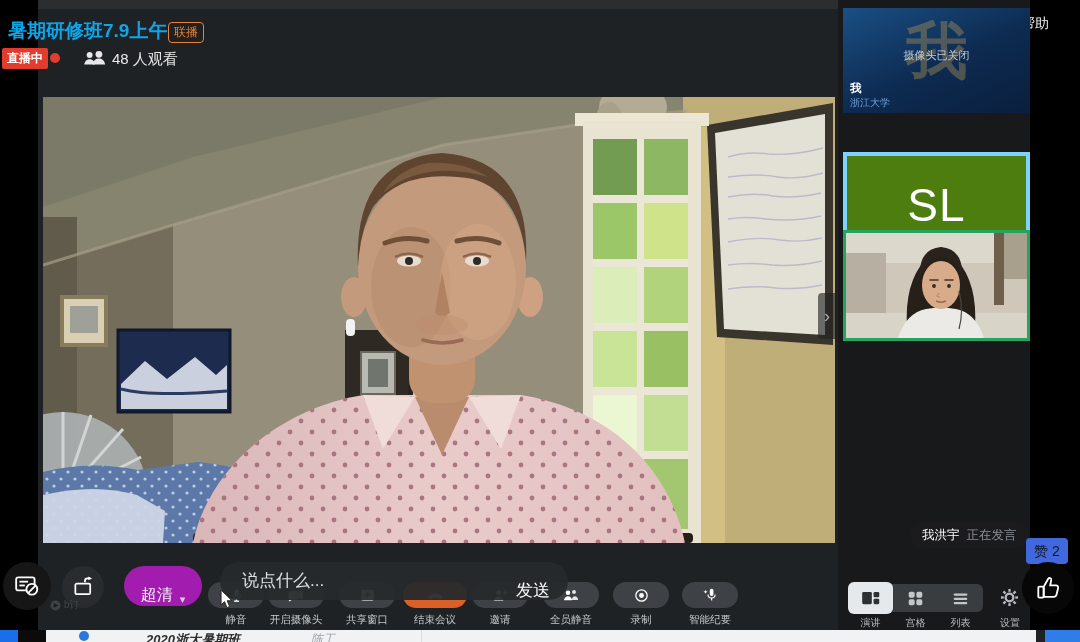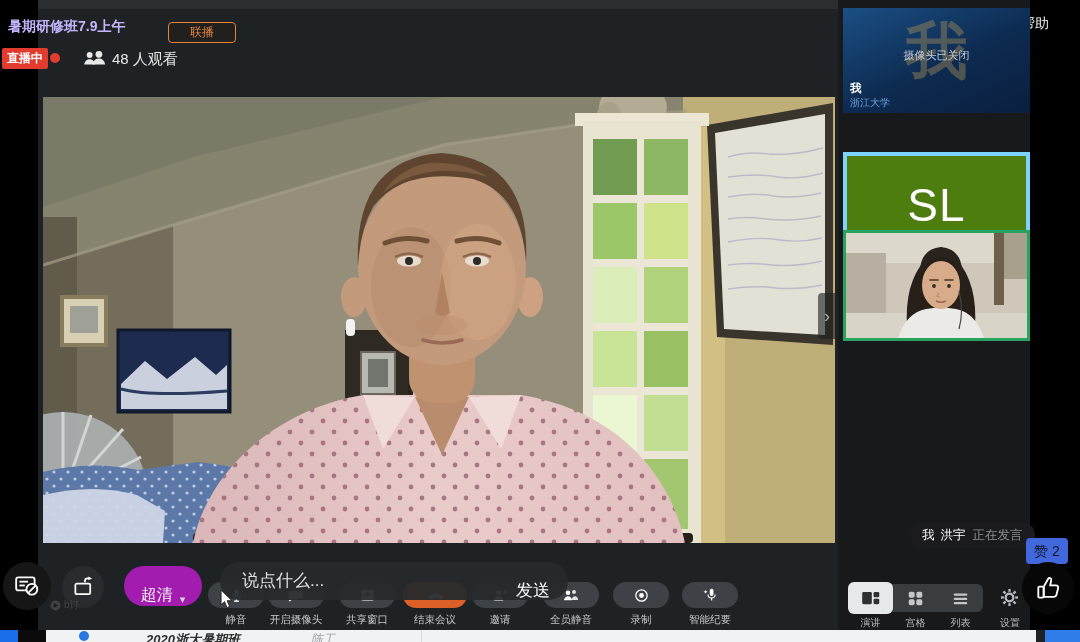--- a/index.html
+++ b/index.html
@@ -1,40 +1,40 @@
 <!DOCTYPE html>
 <html><head>
 <meta charset="utf-8">
 <style>
   html,body{margin:0;padding:0;background:#000;}
   *{box-sizing:border-box;font-family:"Liberation Sans","DejaVu Sans",sans-serif;}
   #app{position:relative;width:1080px;height:642px;background:#1f2224;overflow:hidden;}
   .abs{position:absolute;}
   
-  .title{color:#c4b5fd;font-size:14px;font-weight:bold;white-space:nowrap;}
-  .relay{color:#e8833a;border:1px solid #e8833a;border-radius:4px;font-size:12px;padding:1px 21px;background:rgba(40,30,20,.3);}
+  .title{color:#0ea5e9;font-size:19px;font-weight:bold;white-space:nowrap;}
+  .relay{color:#e8833a;border:1px solid #e8833a;border-radius:4px;font-size:12px;padding:1px 5px;background:rgba(40,30,20,.3);}
   .live{background:#e23c2e;color:#fff;font-size:12px;font-weight:bold;padding:2px 5px;border-radius:2px;}
   .dot{width:10px;height:10px;border-radius:50%;background:#e23c2e;}
   .viewers{color:#e8e8e8;font-size:15px;}
   .help{color:#f0f0f0;font-size:14px;}
   
   .tile{position:absolute;left:843px;width:187px;overflow:hidden;}
   .tile1{background:linear-gradient(155deg,#1a4f84 0%,#0d2a50 55%,#0a1f3e 100%);}
   .wm{position:absolute;left:0;right:0;top:12px;text-align:center;font-size:62px;font-weight:bold;color:rgba(175,145,85,.42);line-height:1;}
   .camoff{position:absolute;left:0;right:0;top:40px;text-align:center;font-size:11px;color:#c2c9d2;}
   .tname{position:absolute;left:7px;bottom:17px;font-size:11.5px;font-weight:bold;color:#fff;}
   .torg{position:absolute;left:7px;bottom:3px;font-size:10px;color:#6f9fd8;}
   .tile2{background:#4d7c0f;border:4px solid #7dd3fc;margin-top:32px;}
   .sl-big{position:absolute;left:0;right:0;top:22px;text-align:center;font-size:46px;color:#fff;letter-spacing:1px;}
   .sl-small{position:absolute;left:6px;bottom:3px;font-size:10px;color:#dce9f8;}
   .tile3{border:3px solid #27a35f;background:#cfc8ba;}
   
   .speak{background:#1b1b1d;border-radius:13px;height:26px;line-height:26px;padding:0 12px;font-size:12.5px;color:#fff;white-space:nowrap;}
   .speak .dim{color:#8a8f94;margin-left:7px;font-family:Liberation Serif, serif;}
-  .speak .nm{margin-left:6px;}
+  .speak .nm{}
   .like{background:#4168dd;color:#0f172a;font-size:14px;border-radius:4px;height:26px;line-height:26px;padding:0 8px;}
   
   .circle-btn{border-radius:50%;display:flex;align-items:center;justify-content:center;}
   .quality{background:#a21caf;border-radius:20px;height:40px;display:flex;align-items:flex-end;justify-content:center;gap:7px;color:#f0f0f0;font-size:16px;}
   .quality .caret{color:#cfd3d6;font-size:11px;}
   .chatpill{background:rgba(38,41,45,.94);border-radius:19px;height:38px;display:flex;align-items:center;z-index:6;}
   .chatpill input{flex:1;background:transparent;border:none;outline:none;color:#e6e9ec;font-size:17px;padding:0 0 0 22px;}
   .chatpill input::placeholder{color:#dde0e3;opacity:1;}
   .send{color:#fff;font-size:17px;padding:0 18px 0 10px;cursor:pointer;white-space:nowrap;margin-top:19px;}
   .tbtn{position:absolute;top:582px;width:56px;display:flex;flex-direction:column;align-items:center;z-index:2;}

